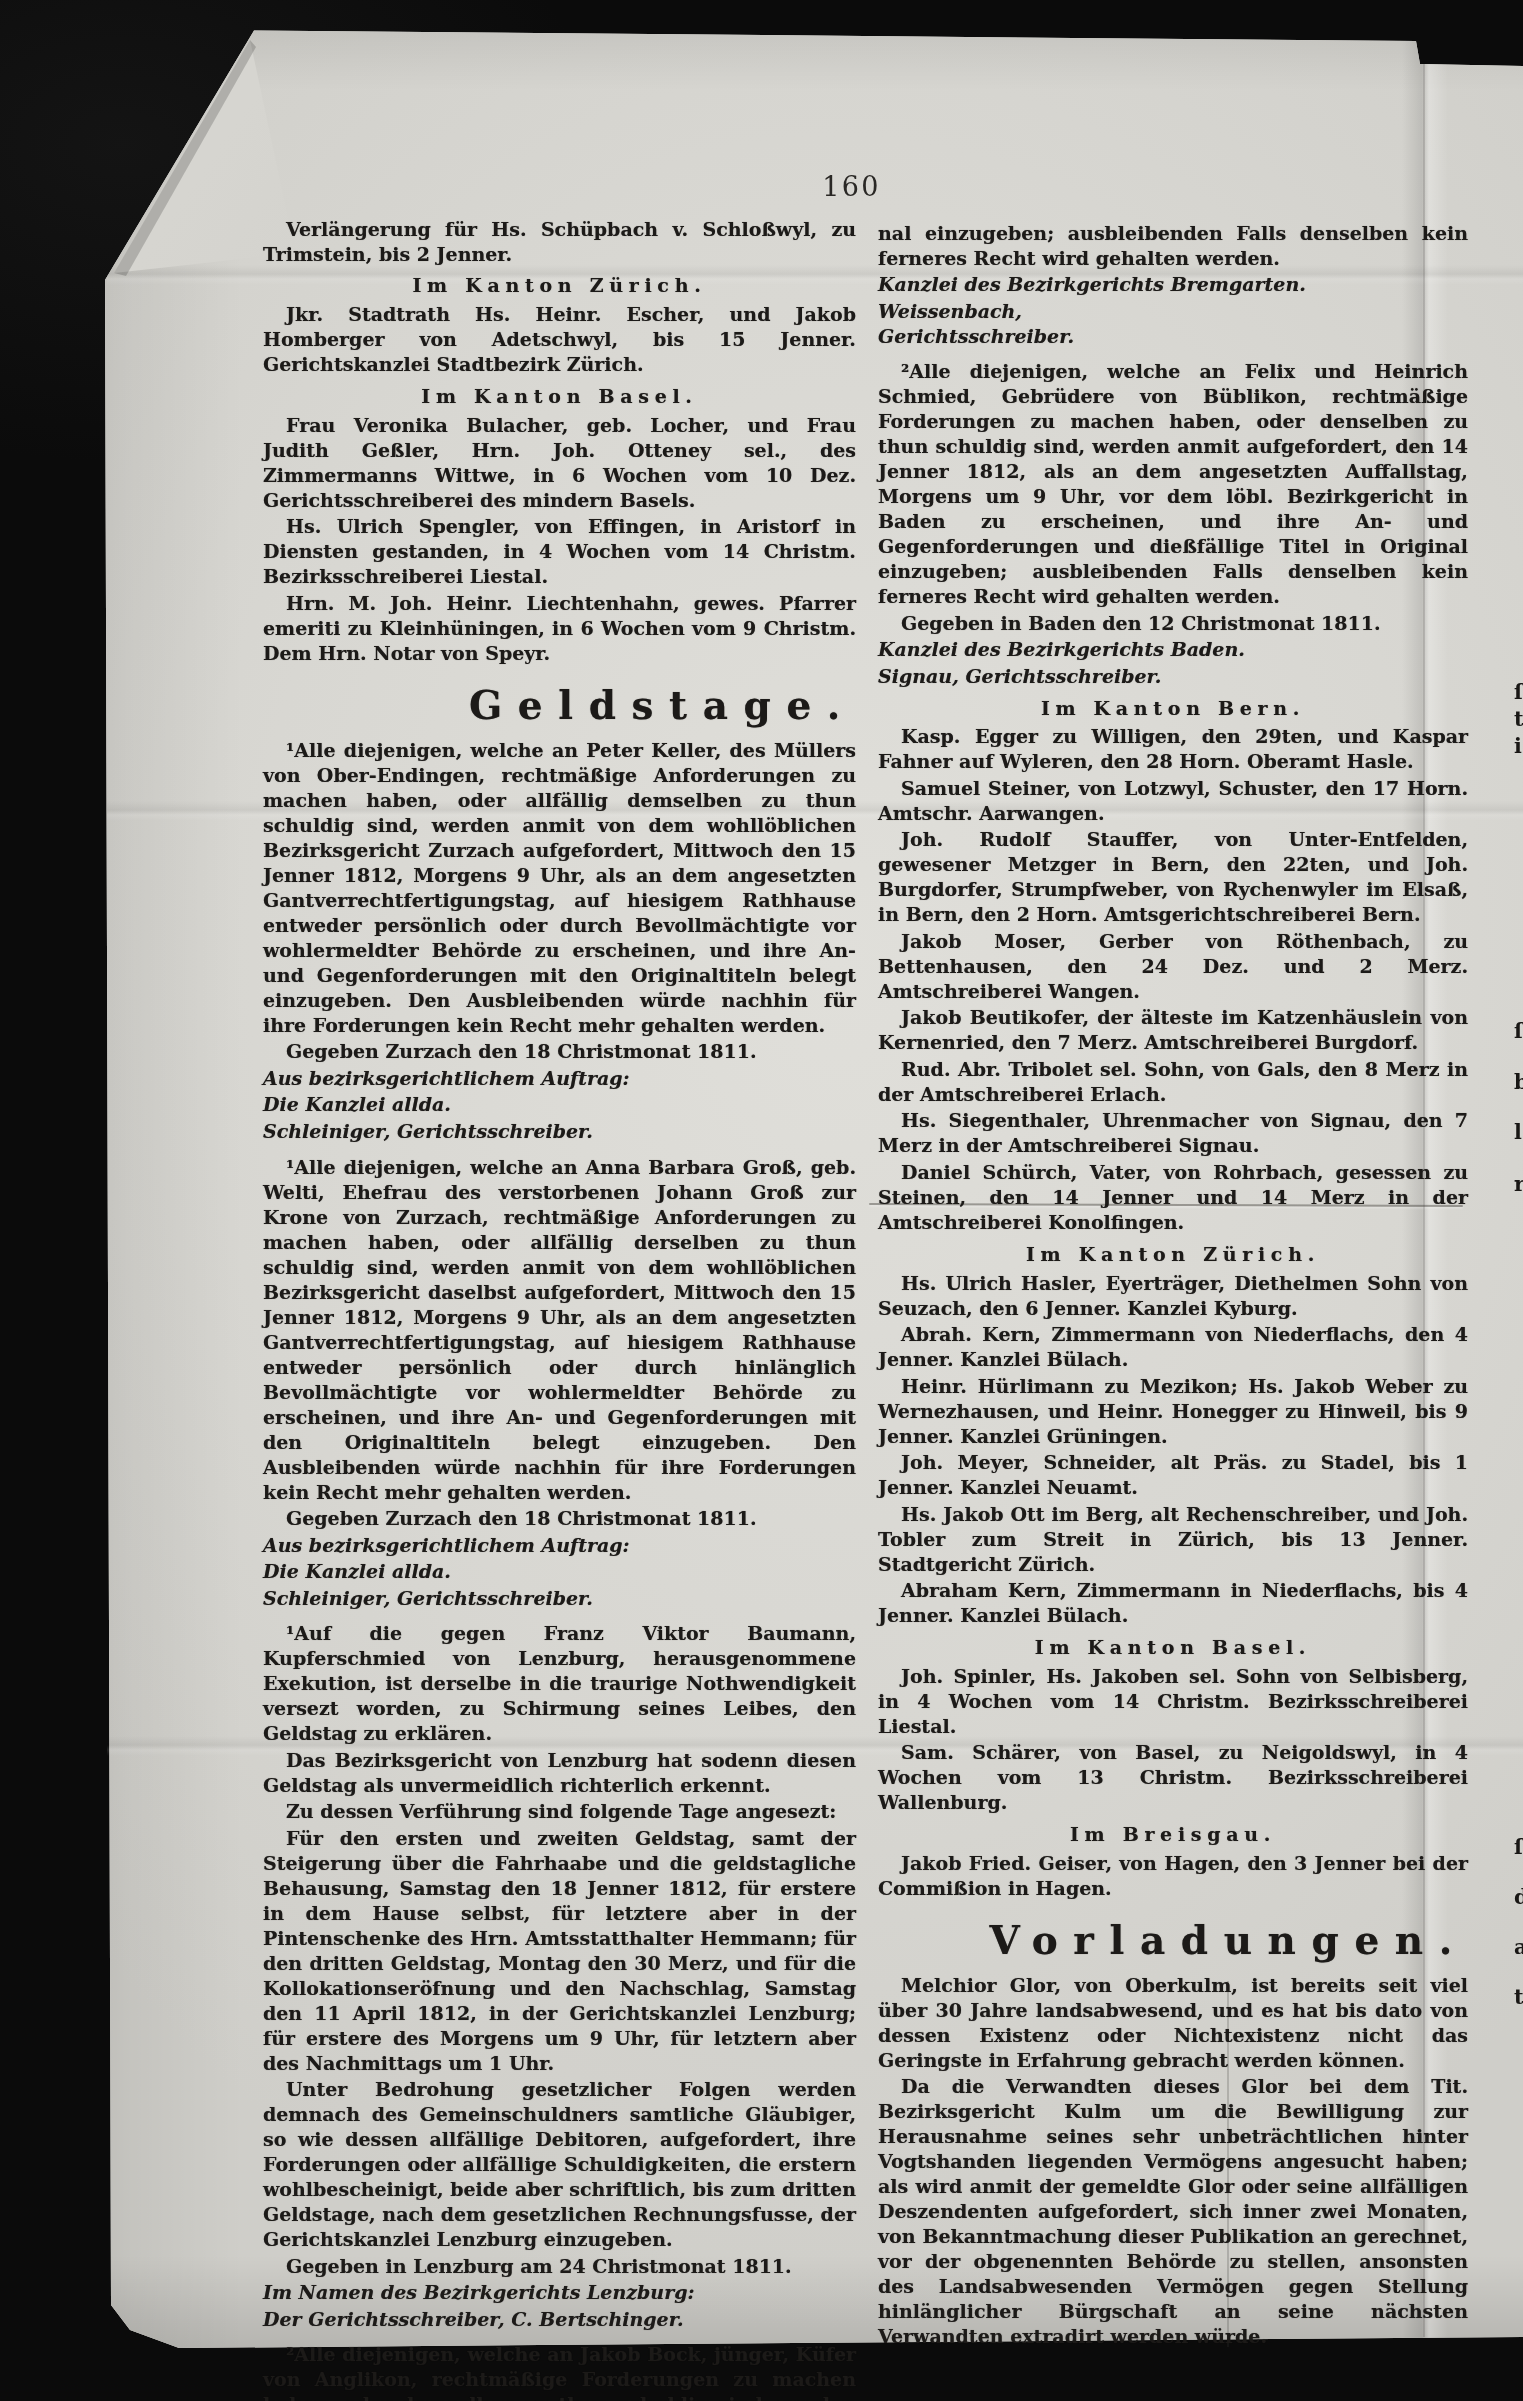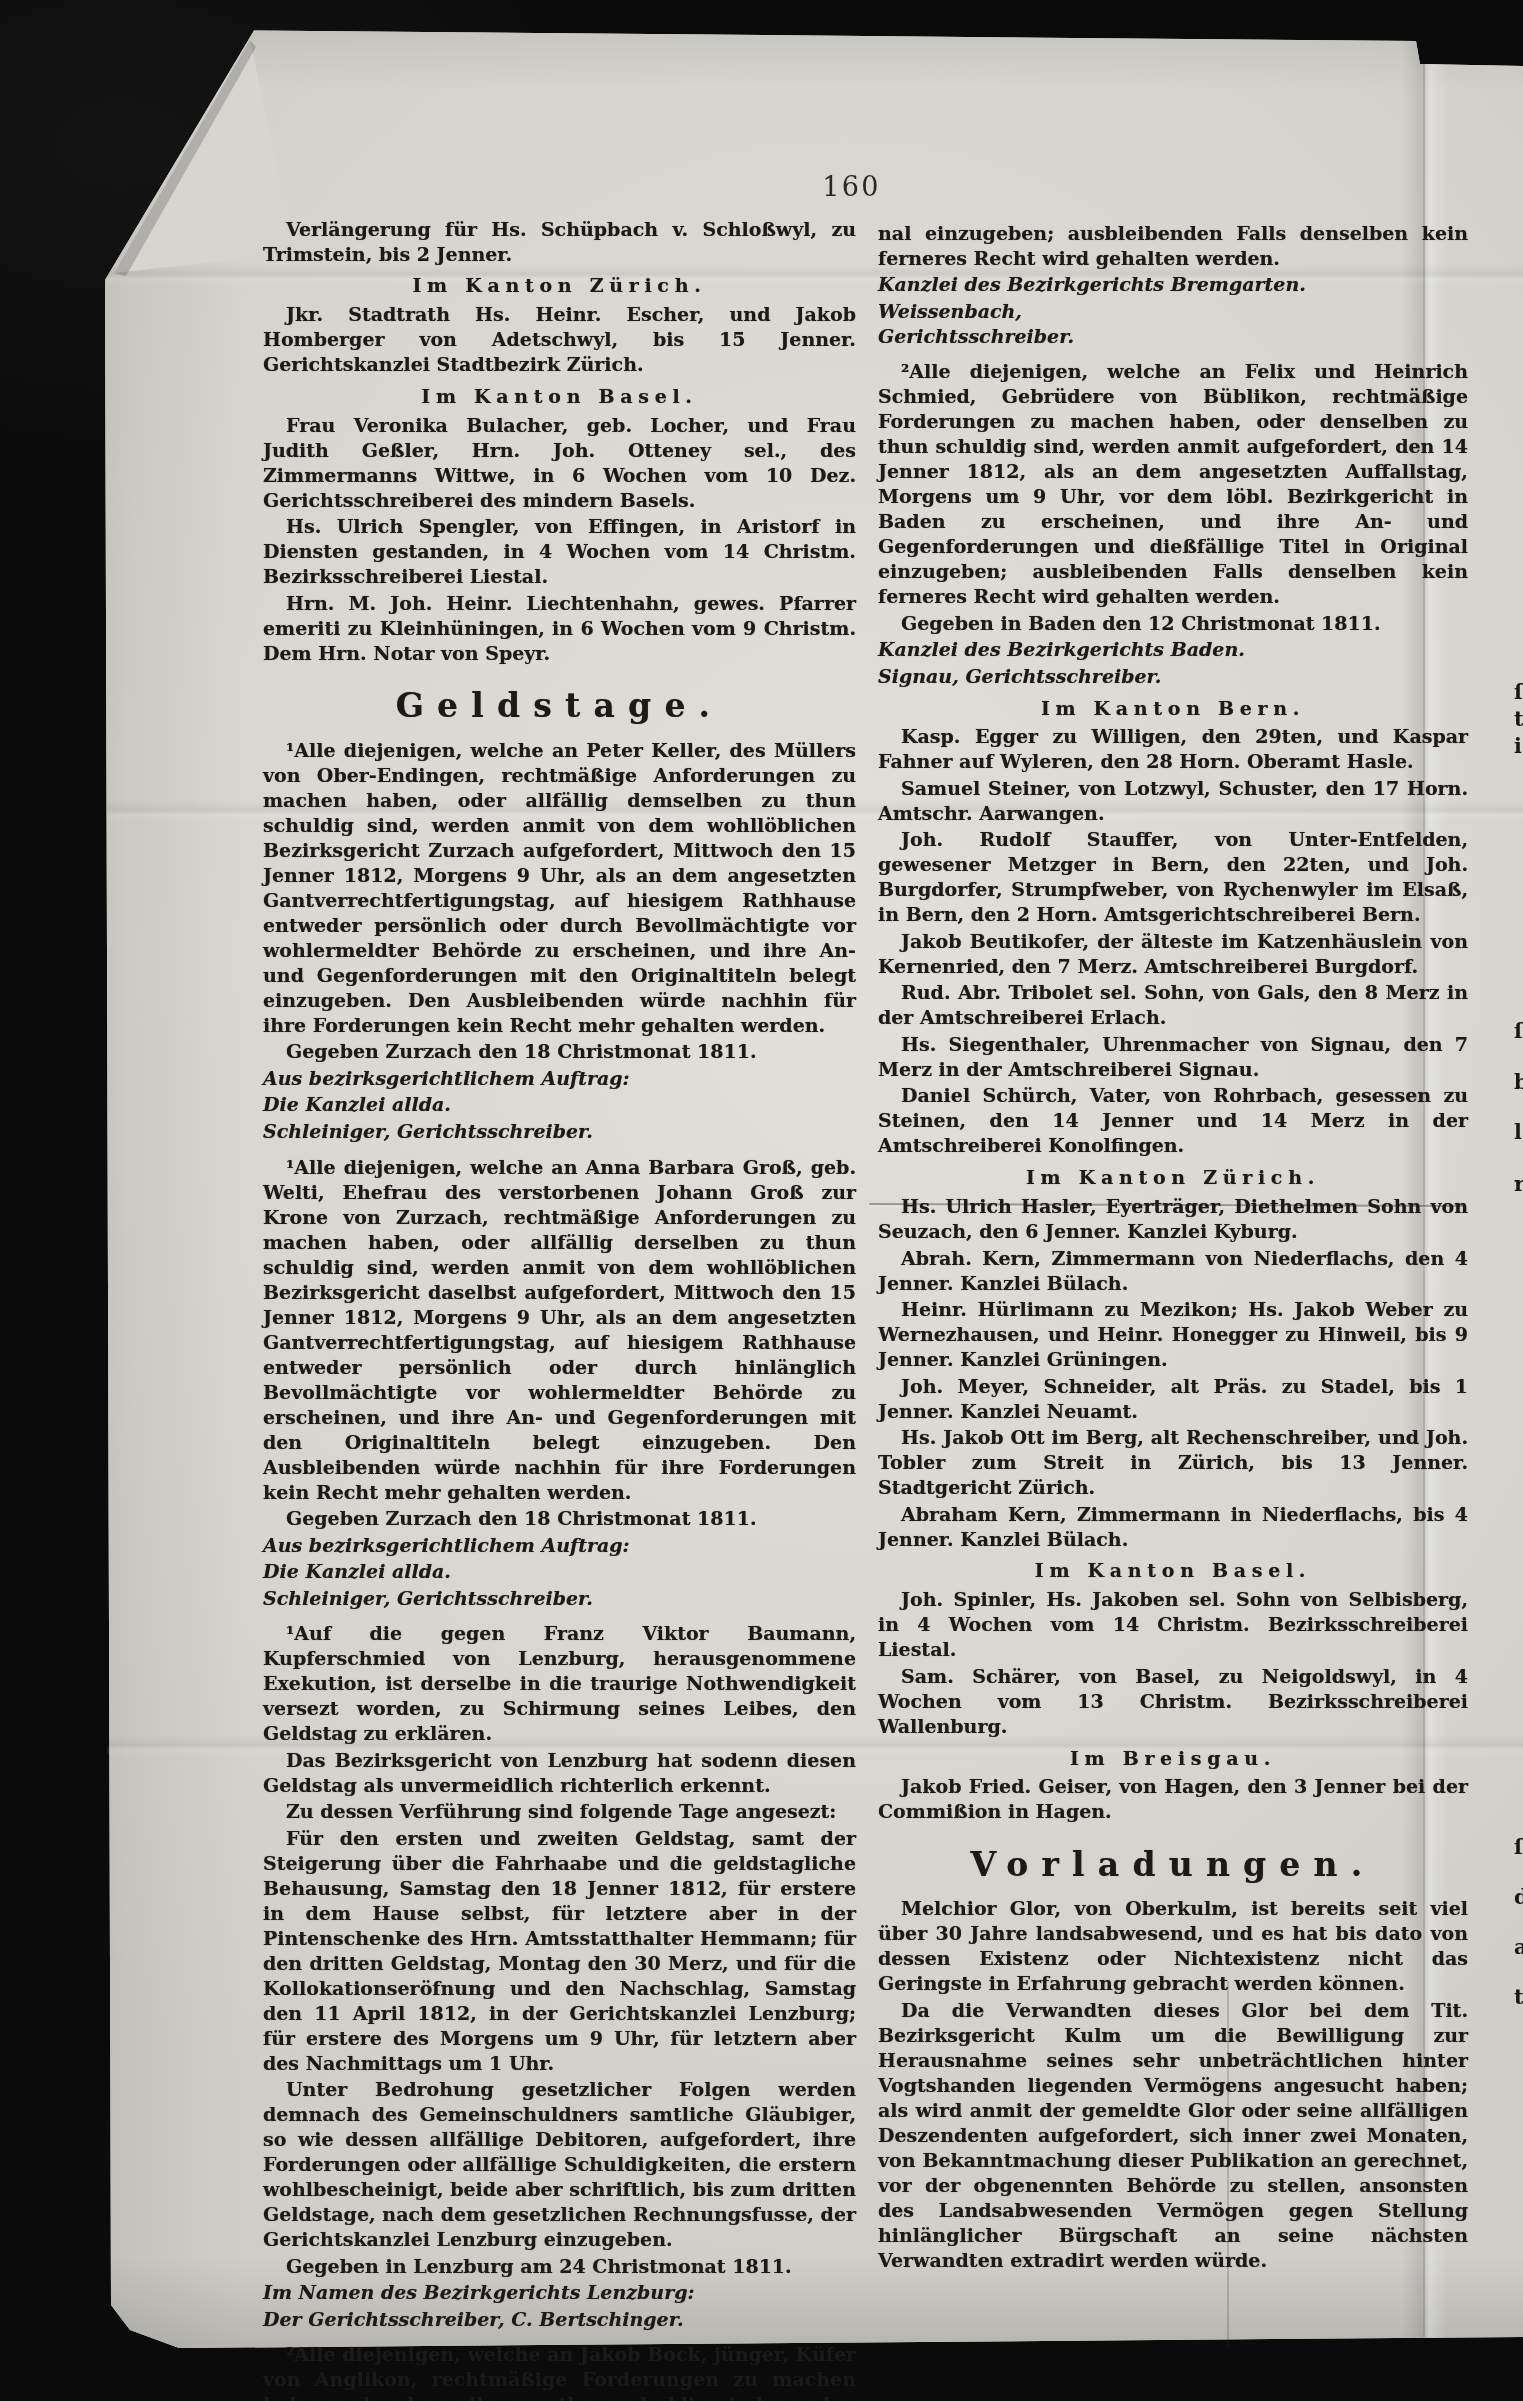--- a/index.html
+++ b/index.html
@@ -39,21 +39,21 @@
   
   .col{position:absolute;color:#1c1a18;font-weight:bold;font-size:19px;line-height:25px;
     text-shadow:0 0 0.8px rgba(28,26,24,.55);}
   #col-left{left:263px;top:215px;width:593px;}
   #col-right{left:878px;top:219px;width:590px;}
   .blk{margin:1.5px 0;}
   .entry{text-align:justify;text-indent:23px;}
   .cont{text-align:justify;text-indent:0;}
   .date{text-indent:23px;}
   .kanton{text-align:center;letter-spacing:.30em;margin:6.9px 0 3.8px;}
-  .display{text-align:center;font-size:33px;line-height:43px;letter-spacing:.40em;margin:18.3px 0 10.7px;}
+  .display{text-align:right;font-size:39px;line-height:43px;letter-spacing:.40em;margin:18.3px 0 10.7px;}
   .sig{text-align:left;font-style:italic;}
   .gap{margin-top:10.7px;}
   
   .edge-frag{position:absolute;left:1514px;width:10px;overflow:hidden;color:#191715;
     font-weight:bold;font-size:20.6px;line-height:25px;white-space:nowrap;}
 </style>
 </head>
 <body>
 
 <div id="stage">
@@ -105,20 +105,21 @@
       <div class="blk sig" style="padding-right: 53px;">Kanzlei des Bezirkgerichts Bremgarten.</div>
       <div class="blk sig" style="padding-right: 251px;">Weissenbach, Gerichtsschreiber.</div>
       <div class="blk entry gap">²Alle diejenigen, welche an Felix und Heinrich Schmied, Gebrüdere von Büblikon, rechtmäßige Forderungen zu machen haben, oder denselben zu thun schuldig sind, werden anmit aufgefordert, den 14 Jenner 1812, als an dem angesetzten Auffallstag, Morgens um 9 Uhr, vor dem löbl. Bezirkgericht in Baden zu erscheinen, und ihre An- und Gegenforderungen und dießfällige Titel in Original einzugeben; ausbleibenden Falls denselben kein ferneres Recht wird gehalten werden.</div>
       <div class="blk date">Gegeben in Baden den 12 Christmonat 1811.</div>
       <div class="blk sig" style="padding-right: 72px;">Kanzlei des Bezirkgerichts Baden.</div>
       <div class="blk sig" style="padding-right: 126px;">Signau, Gerichtsschreiber.</div>
       <div class="blk kanton">Im Kanton Bern.</div>
       <div class="blk entry">Kasp. Egger zu Willigen, den 29ten, und Kaspar Fahner auf Wyleren, den 28 Horn. Oberamt Hasle.</div>
       <div class="blk entry">Samuel Steiner, von Lotzwyl, Schuster, den 17 Horn. Amtschr. Aarwangen.</div>
       <div class="blk entry">Joh. Rudolf Stauffer, von Unter-Entfelden, gewesener Metzger in Bern, den 22ten, und Joh. Burgdorfer, Strumpfweber, von Rychenwyler im Elsaß, in Bern, den 2 Horn. Amtsgerichtschreiberei Bern.</div>
+      <div class="blk entry">Jakob Moser, Gerber von Röthenbach, zu Bettenhausen, den 24 Dez. und 2 Merz. Amtschreiberei Wangen.</div>
       <div class="blk entry">Jakob Beutikofer, der älteste im Katzenhäuslein von Kernenried, den 7 Merz. Amtschreiberei Burgdorf.</div>
       <div class="blk entry">Rud. Abr. Tribolet sel. Sohn, von Gals, den 8 Merz in der Amtschreiberei Erlach.</div>
       <div class="blk entry">Hs. Siegenthaler, Uhrenmacher von Signau, den 7 Merz in der Amtschreiberei Signau.</div>
       <div class="blk entry">Daniel Schürch, Vater, von Rohrbach, gesessen zu Steinen, den 14 Jenner und 14 Merz in der Amtschreiberei Konolfingen.</div>
       <div class="blk kanton">Im Kanton Zürich.</div>
       <div class="blk entry">Hs. Ulrich Hasler, Eyerträger, Diethelmen Sohn von Seuzach, den 6 Jenner. Kanzlei Kyburg.</div>
       <div class="blk entry">Abrah. Kern, Zimmermann von Niederflachs, den 4 Jenner. Kanzlei Bülach.</div>
       <div class="blk entry">Heinr. Hürlimann zu Mezikon; Hs. Jakob Weber zu Wernezhausen, und Heinr. Honegger zu Hinweil, bis 9 Jenner. Kanzlei Grüningen.</div>
       <div class="blk entry">Joh. Meyer, Schneider, alt Präs. zu Stadel, bis 1 Jenner. Kanzlei Neuamt.</div>
       <div class="blk entry">Hs. Jakob Ott im Berg, alt Rechenschreiber, und Joh. Tobler zum Streit in Zürich, bis 13 Jenner. Stadtgericht Zürich.</div>

